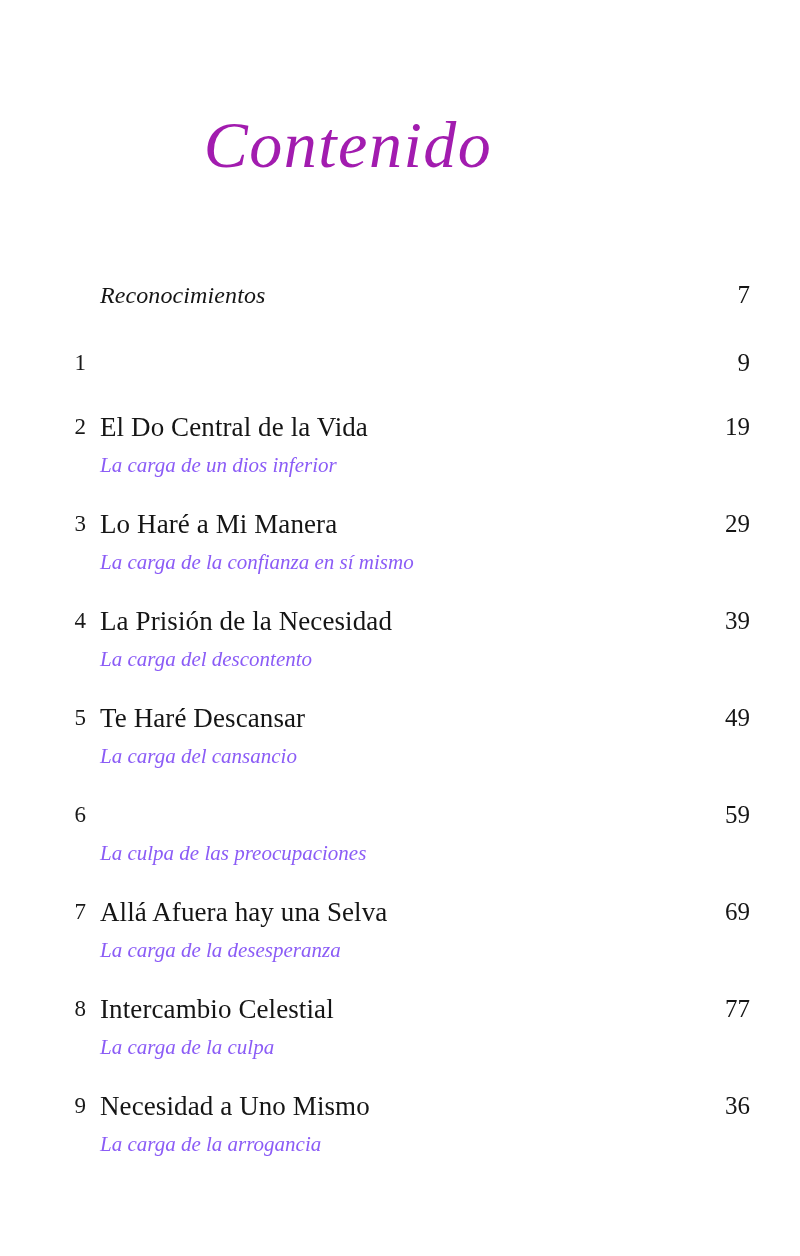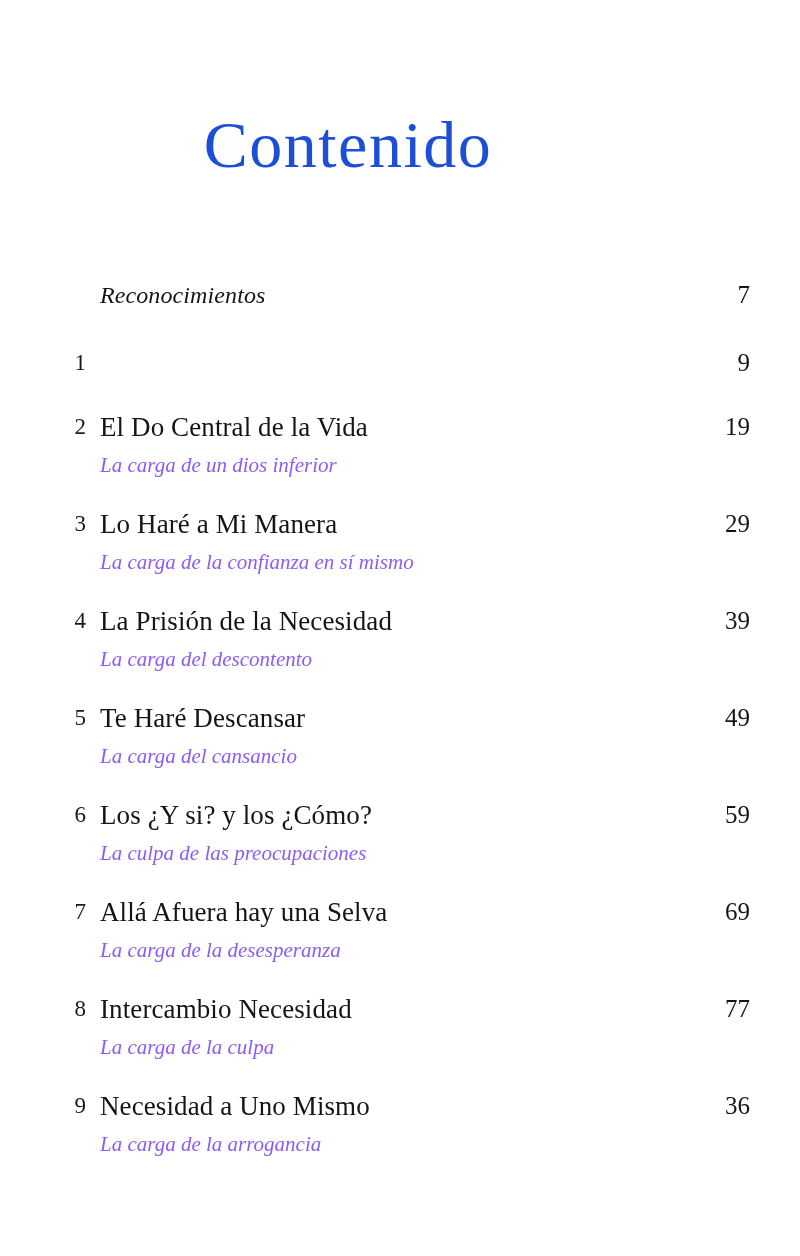--- a/index.html
+++ b/index.html
@@ -27,22 +27,23 @@
   .page-title {
     position: absolute;
     top: 112px;
     left: 0;
     width: 696px;
     text-align: center;
     font-family: "Liberation Serif", "DejaVu Serif", serif;
     font-size: 66px;
     font-weight: 400;
     letter-spacing: 1.5px;
-    color: #1d4ed8;
+    color: #a21caf;
     line-height: 1.0;
+    font-style: italic;
   }
 
   
   .toc {
     position: absolute;
     top: 275px;
     left: 60px;
     width: 690px;
   }
 
@@ -168,37 +169,36 @@
         <div class="entry-line">
           <span class="entry-num">5</span>
           <span class="entry-title">Te Haré Descansar</span>
           <span class="entry-page">49</span>
         </div>
         <span class="entry-sub">La carga del cansancio</span>
       </div>
       <div class="toc-entry chapter">
         <div class="entry-line">
           <span class="entry-num">6</span>
-          <span class="entry-title">Los ¿Y si? y los ¿Cómo?</span>
           <span class="entry-page">59</span>
         </div>
         <span class="entry-sub">La culpa de las preocupaciones</span>
       </div>
       <div class="toc-entry chapter">
         <div class="entry-line">
           <span class="entry-num">7</span>
           <span class="entry-title">Allá Afuera hay una Selva</span>
           <span class="entry-page">69</span>
         </div>
         <span class="entry-sub">La carga de la desesperanza</span>
       </div>
       <div class="toc-entry chapter">
         <div class="entry-line">
           <span class="entry-num">8</span>
-          <span class="entry-title">Intercambio Necesidad</span>
+          <span class="entry-title">Intercambio Celestial</span>
           <span class="entry-page">77</span>
         </div>
         <span class="entry-sub">La carga de la culpa</span>
       </div>
       <div class="toc-entry chapter">
         <div class="entry-line">
           <span class="entry-num">9</span>
           <span class="entry-title">Necesidad a Uno Mismo</span>
           <span class="entry-page">36</span>
         </div>

